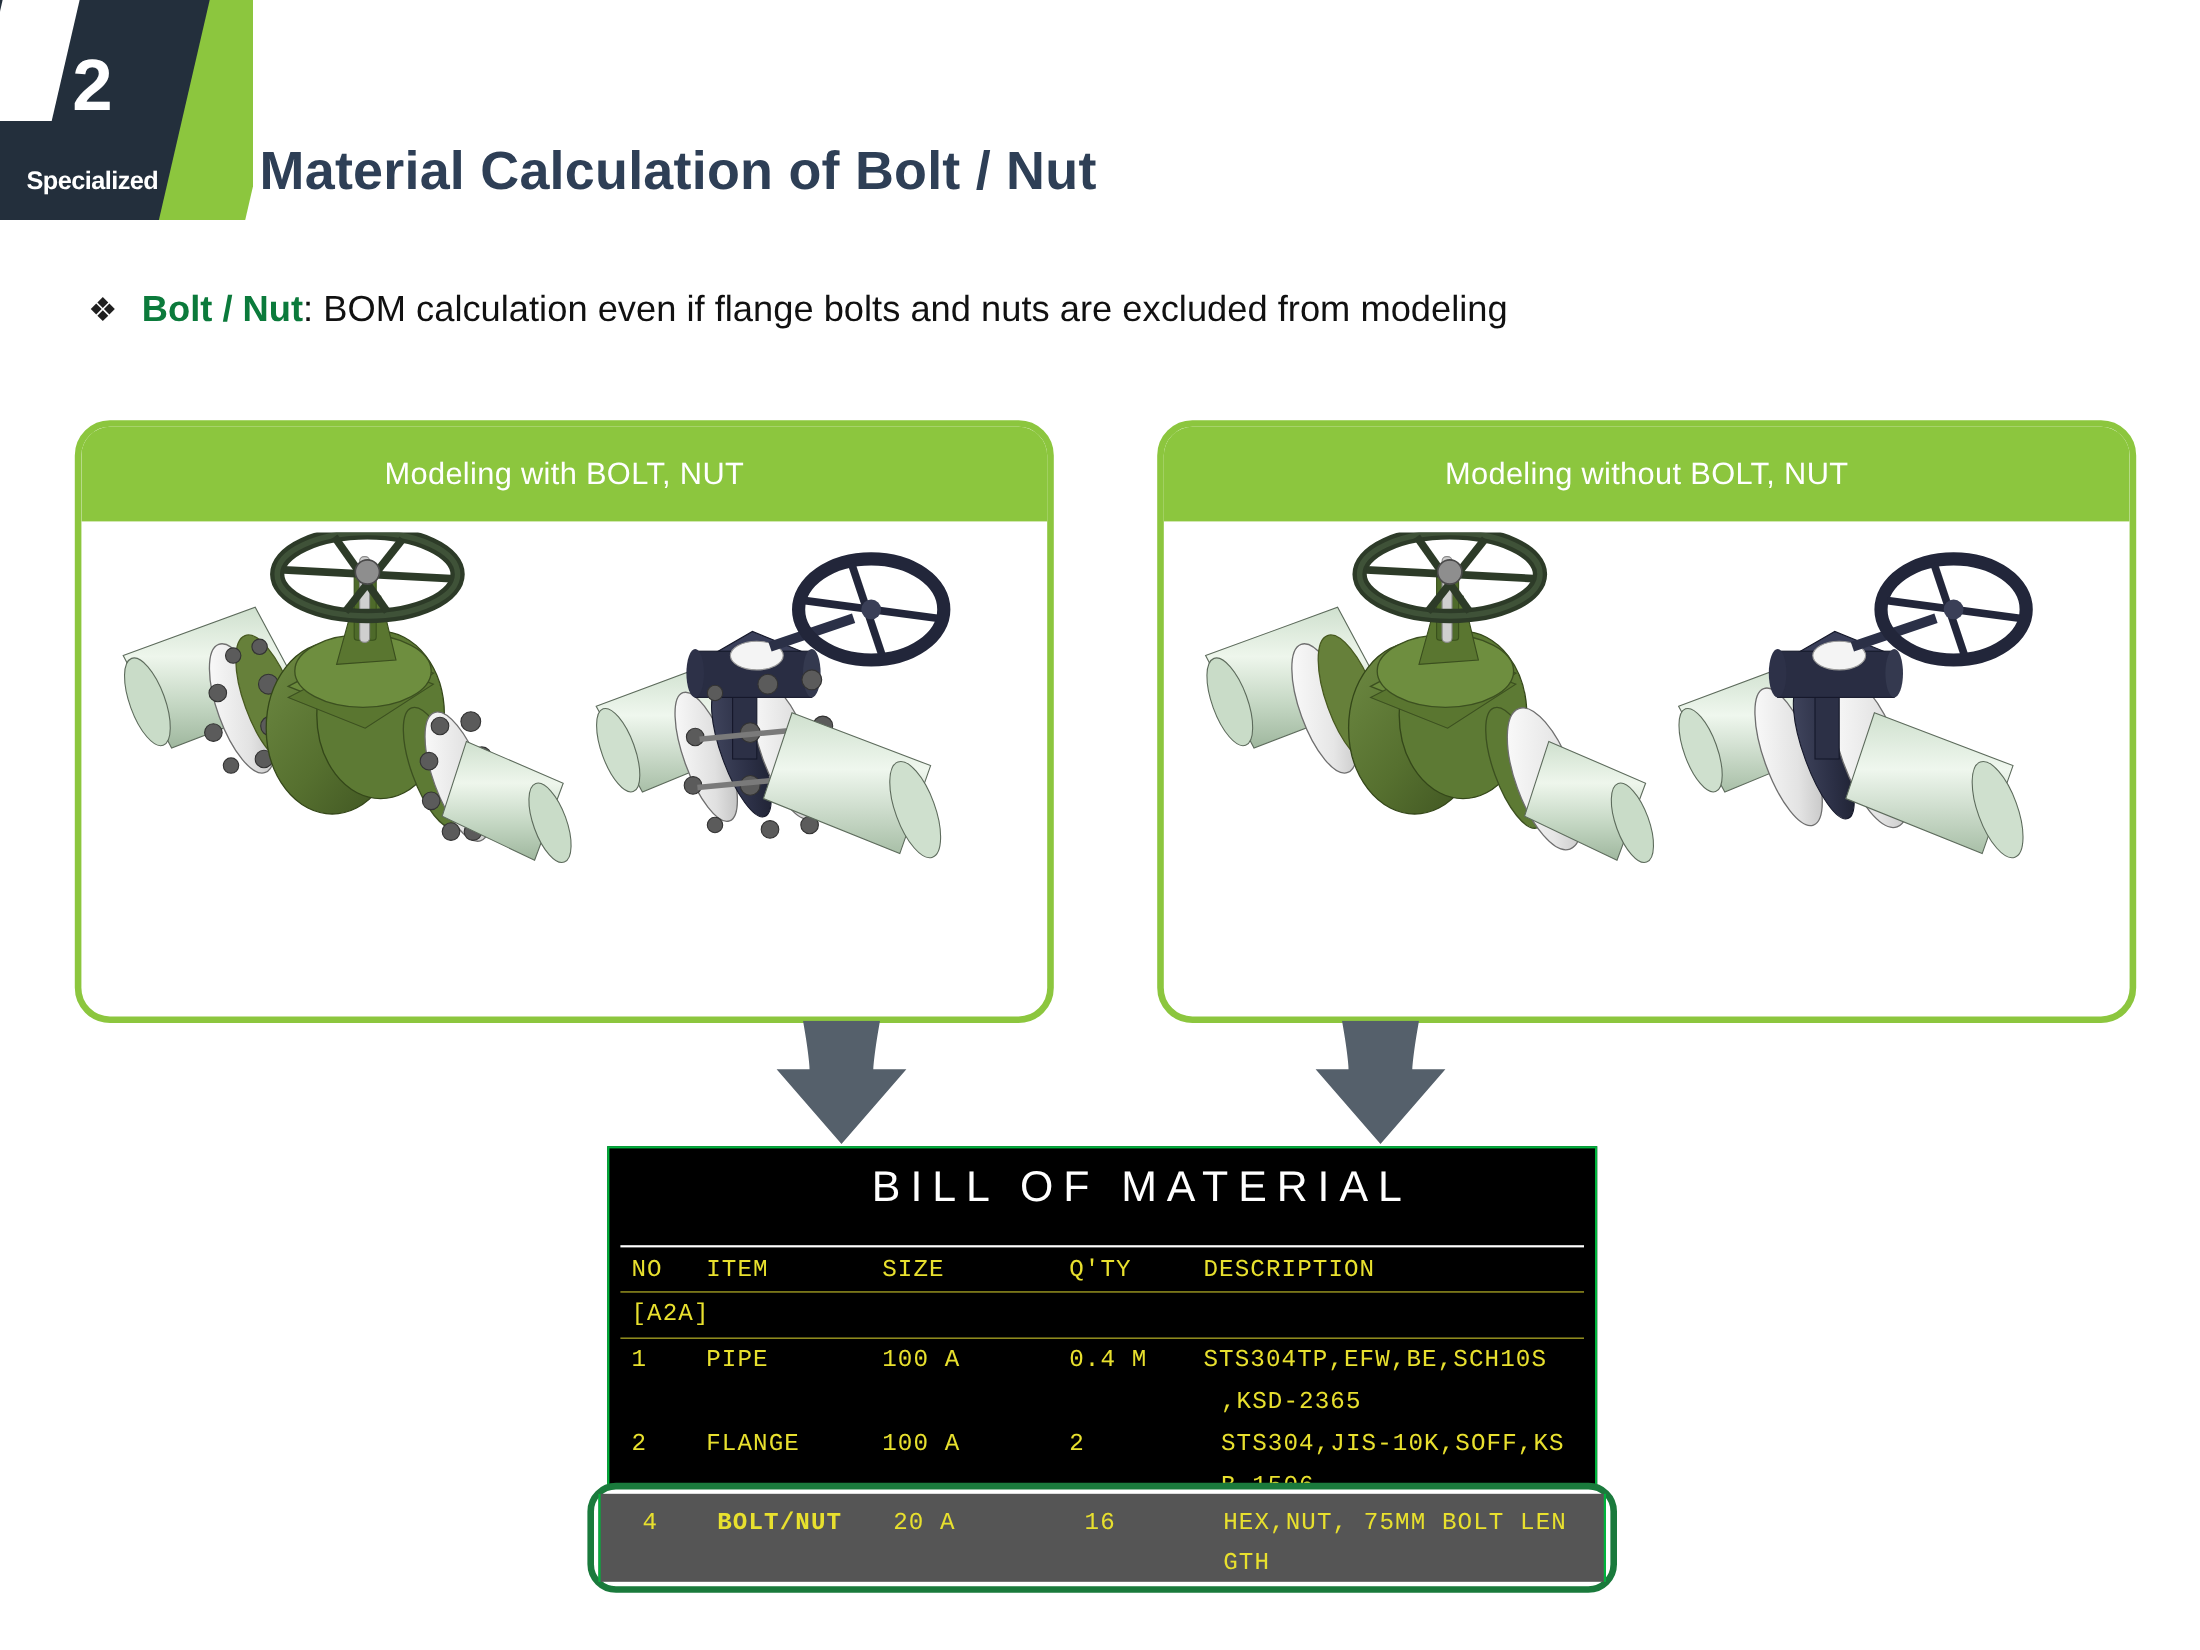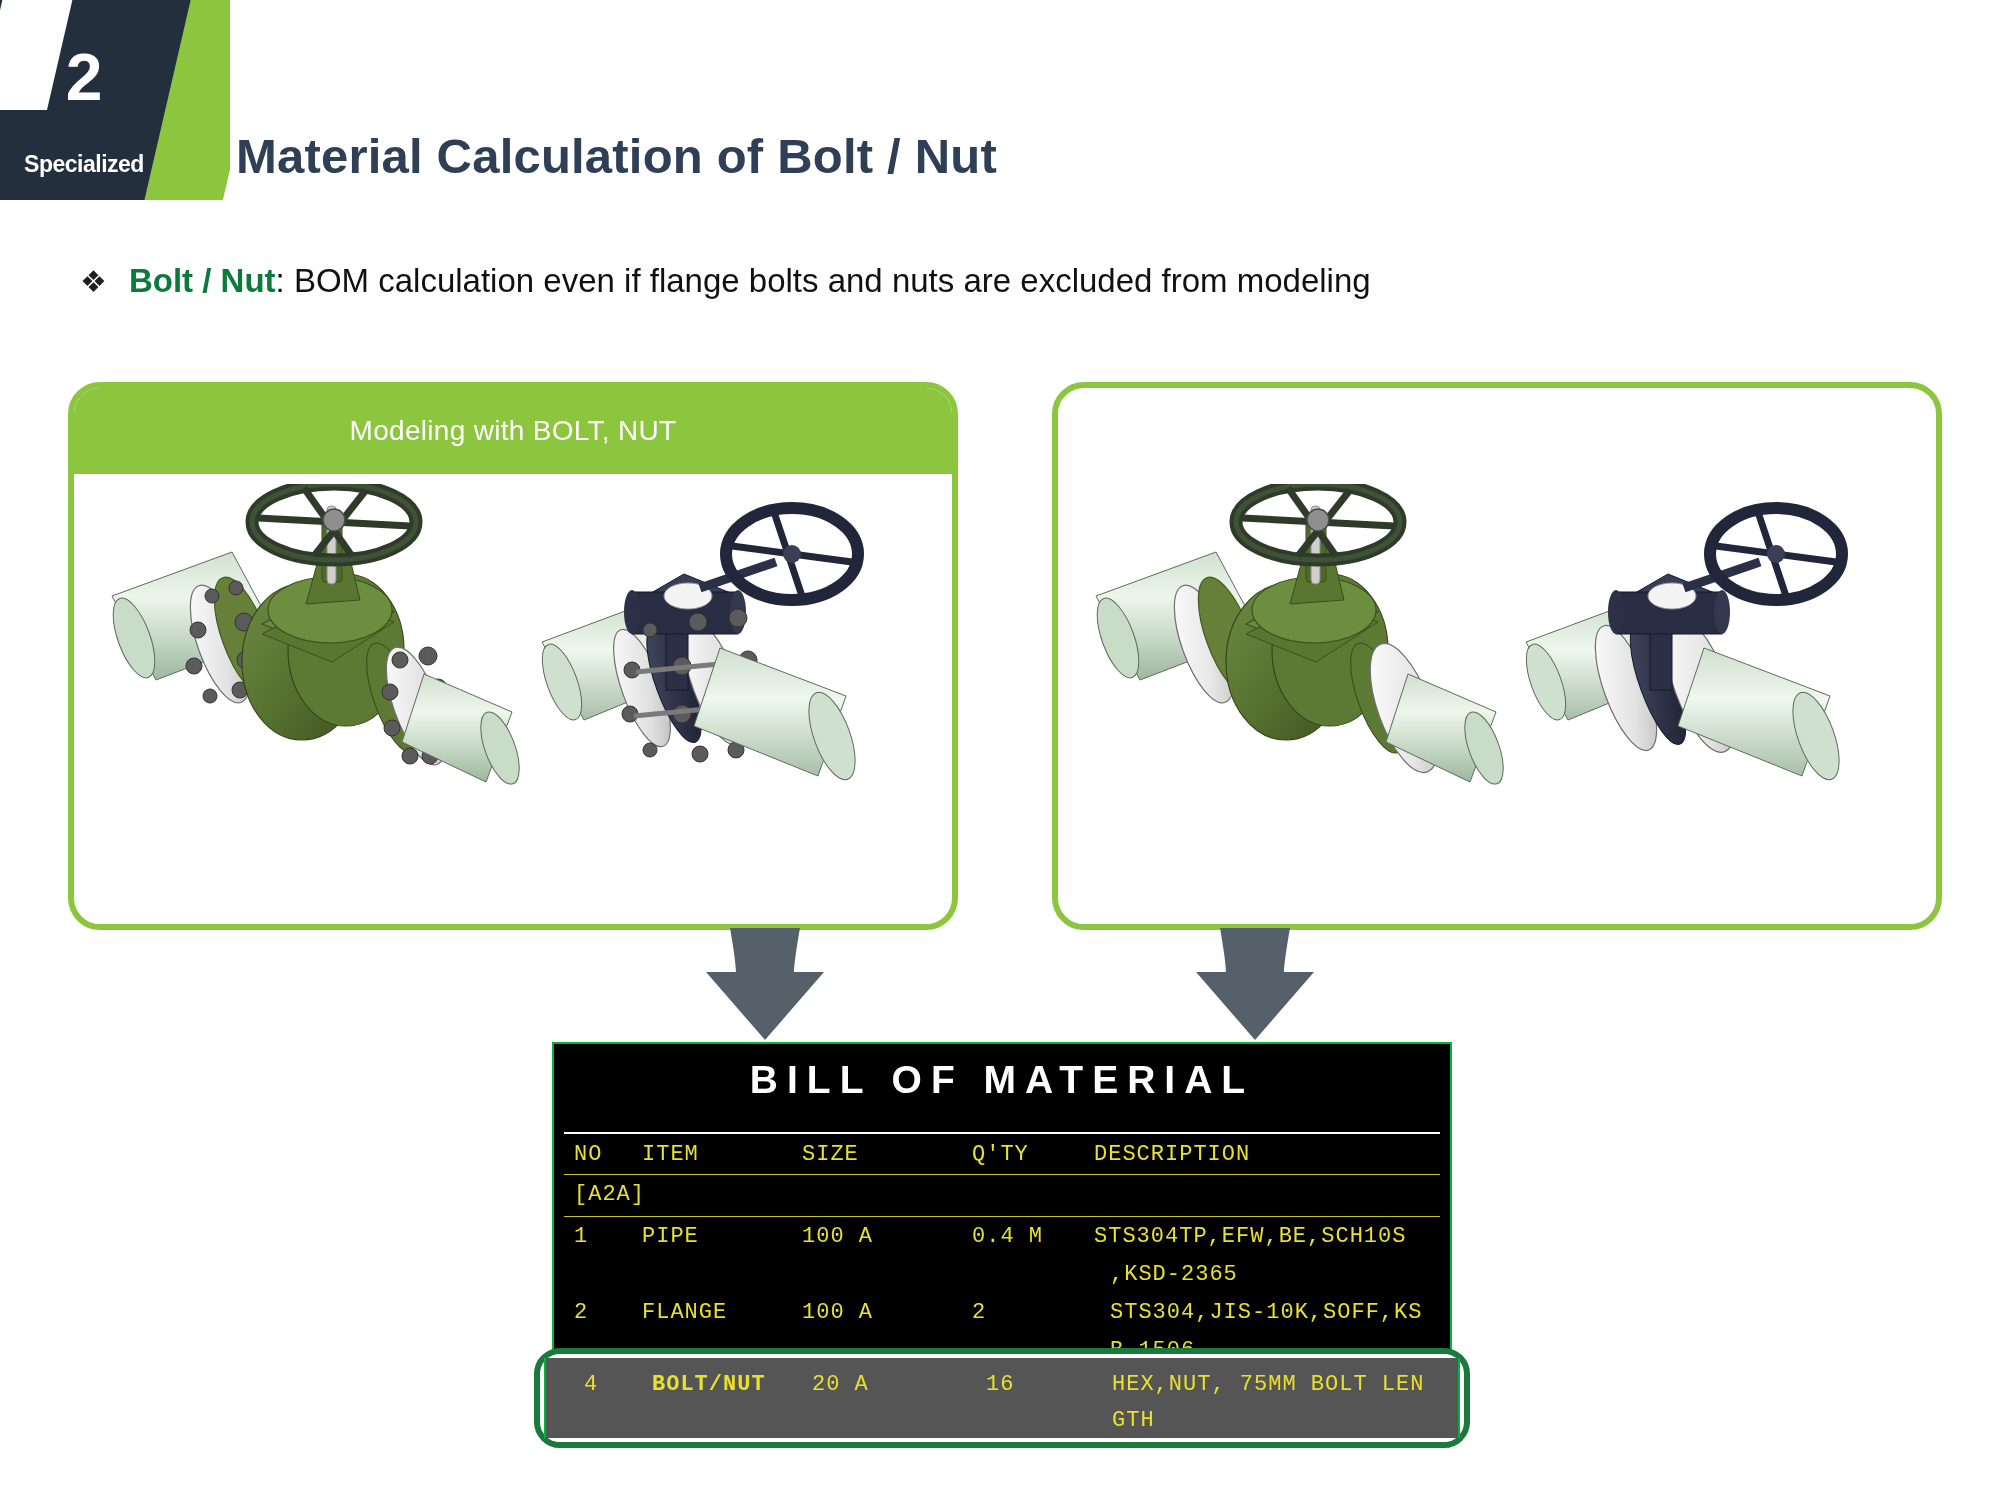--- a/index.html
+++ b/index.html
@@ -88,21 +88,21 @@
   #bom{
     position:absolute;left:552px;top:1042px;width:900px;height:395px;
     background:#000000;
     border:2px solid #00B33C;
     box-sizing:border-box;
     font-family:"Liberation Mono", monospace;
   }
   #bom-title{
     position:absolute;left:0;top:14px;width:100%;
     text-align:center;color:#ffffff;font-size:39px;letter-spacing:9px;
-    font-family:"Liberation Sans", sans-serif;font-weight:700;
+    font-family:"Liberation Sans", sans-serif;font-weight:400;padding-left:36px;
   }
   #bom-rule-top{position:absolute;left:10px;top:88px;width:876px;height:2px;background:#ffffff;}
   .bom-line{position:absolute;left:10px;width:876px;height:1px;background:#C9C32A;}
 
   .bom-row{position:absolute;left:0;width:100%;color:#E8E02E;font-size:22px;letter-spacing:1px;}
   .c-no{position:absolute;left:20px;}
   .c-item{position:absolute;left:88px;}
   .c-size{position:absolute;left:248px;}
   .c-qty{position:absolute;left:418px;}
   .c-desc{position:absolute;left:540px;}
@@ -309,20 +309,23 @@
       </g>
 
       <path d="M196,156 L322,204 L294,284 L170,234 Z" fill="url(#pipeB)" stroke="#5d6b5c" stroke-width="1"></path>
       <ellipse cx="308" cy="244" rx="18" ry="46" transform="rotate(-20 308 244)" fill="#cfe0ce" stroke="#5d6b5c" stroke-width="1"></ellipse>
     </svg>
 
   </div>
 </div>
 
 <div class="panel" id="panel-right">
+  <div class="panel-head">
+    <span class="panel-head-text">Modeling without BOLT, NUT</span>
+  </div>
   <div class="panel-body">
 
     <svg class="valve-svg" style="left:20px;top:10px;" width="430" height="330" viewBox="0 0 430 330">
       <defs>
         <linearGradient id="pipeC" x1="0" y1="0" x2="0" y2="1">
           <stop offset="0%" stop-color="#cfe0ce"></stop>
           <stop offset="35%" stop-color="#eef6ec"></stop>
           <stop offset="70%" stop-color="#c3d6c2"></stop>
           <stop offset="100%" stop-color="#9fb79e"></stop>
         </linearGradient>

